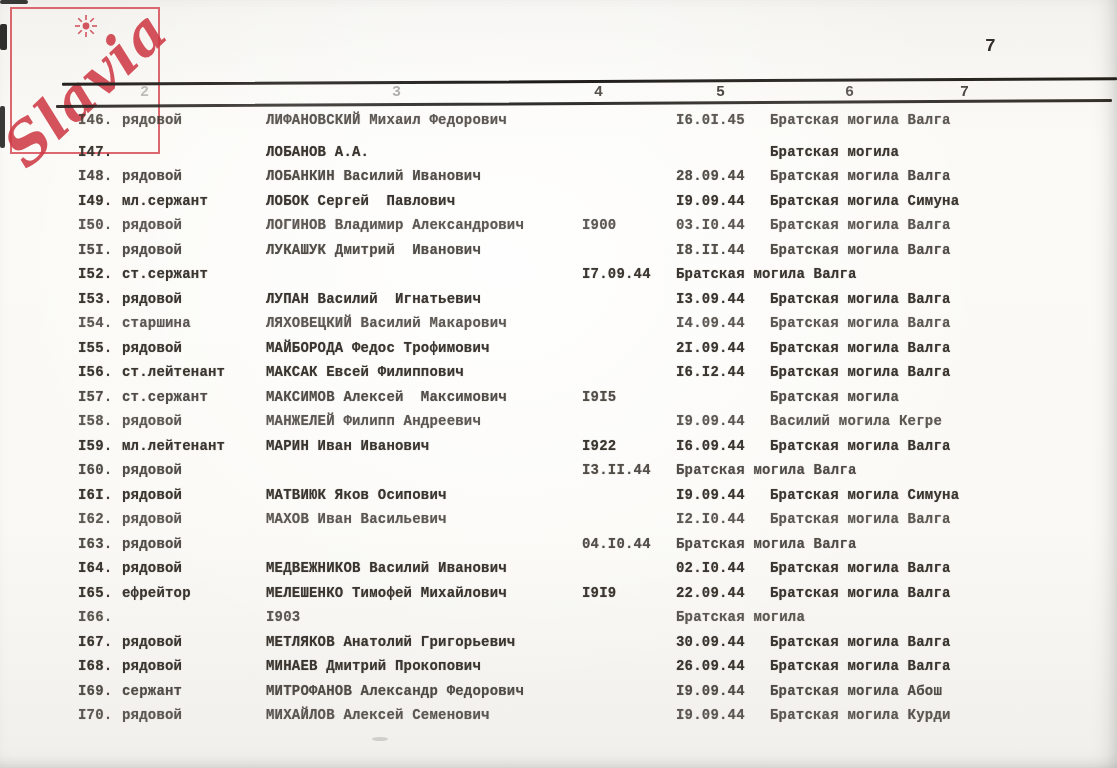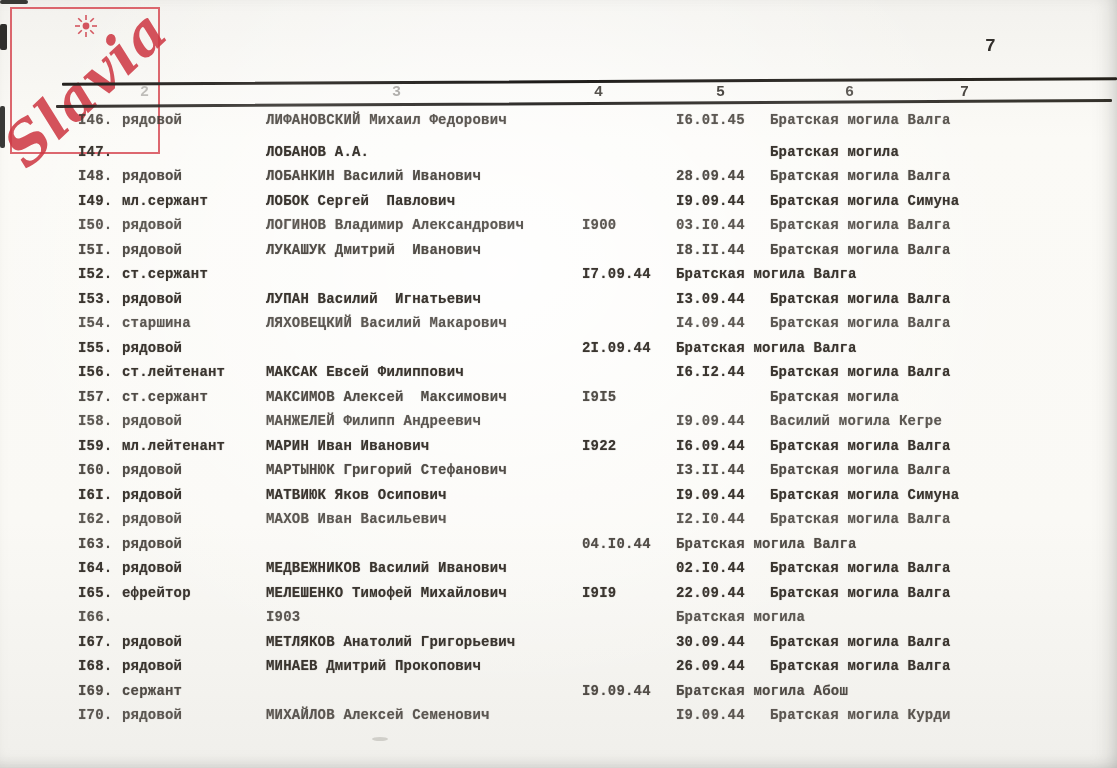--- a/index.html
+++ b/index.html
@@ -170,20 +170,21 @@
     <span class="c">старшина</span>
     <span class="c">ЛЯХОВЕЦКИЙ Василий Макарович</span>
     <span class="c"></span>
     <span class="c">I4.09.44</span>
     <span class="c">Братская могила Валга</span>
   </div>
 
   <div class="row">
     <span class="c">I55.</span>
     <span class="c">рядовой</span>
+    <span class="c">МАЙБОРОДА Федос Трофимович</span>
     <span class="c"></span>
     <span class="c">2I.09.44</span>
     <span class="c">Братская могила Валга</span>
   </div>
 
   <div class="row">
     <span class="c">I56.</span>
     <span class="c">ст.лейтенант</span>
     <span class="c">МАКСАК Евсей Филиппович</span>
     <span class="c"></span>
@@ -214,21 +215,20 @@
     <span class="c">мл.лейтенант</span>
     <span class="c">МАРИН Иван Иванович</span>
     <span class="c">I922</span>
     <span class="c">I6.09.44</span>
     <span class="c">Братская могила Валга</span>
   </div>
 
   <div class="row">
     <span class="c">I60.</span>
     <span class="c">рядовой</span>
-    <span class="c">МАРТЫНЮК Григорий Стефанович</span>
     <span class="c"></span>
     <span class="c">I3.II.44</span>
     <span class="c">Братская могила Валга</span>
   </div>
 
   <div class="row">
     <span class="c">I6I.</span>
     <span class="c">рядовой</span>
     <span class="c">МАТВИЮК Яков Осипович</span>
     <span class="c"></span>
@@ -293,20 +293,21 @@
     <span class="c">рядовой</span>
     <span class="c">МИНАЕВ Дмитрий Прокопович</span>
     <span class="c"></span>
     <span class="c">26.09.44</span>
     <span class="c">Братская могила Валга</span>
   </div>
 
   <div class="row">
     <span class="c">I69.</span>
     <span class="c">сержант</span>
+    <span class="c">МИТРОФАНОВ Александр Федорович</span>
     <span class="c"></span>
     <span class="c">I9.09.44</span>
     <span class="c">Братская могила Абош</span>
   </div>
 
   <div class="row">
     <span class="c">I70.</span>
     <span class="c">рядовой</span>
     <span class="c">МИХАЙЛОВ Алексей Семенович</span>
     <span class="c"></span>

